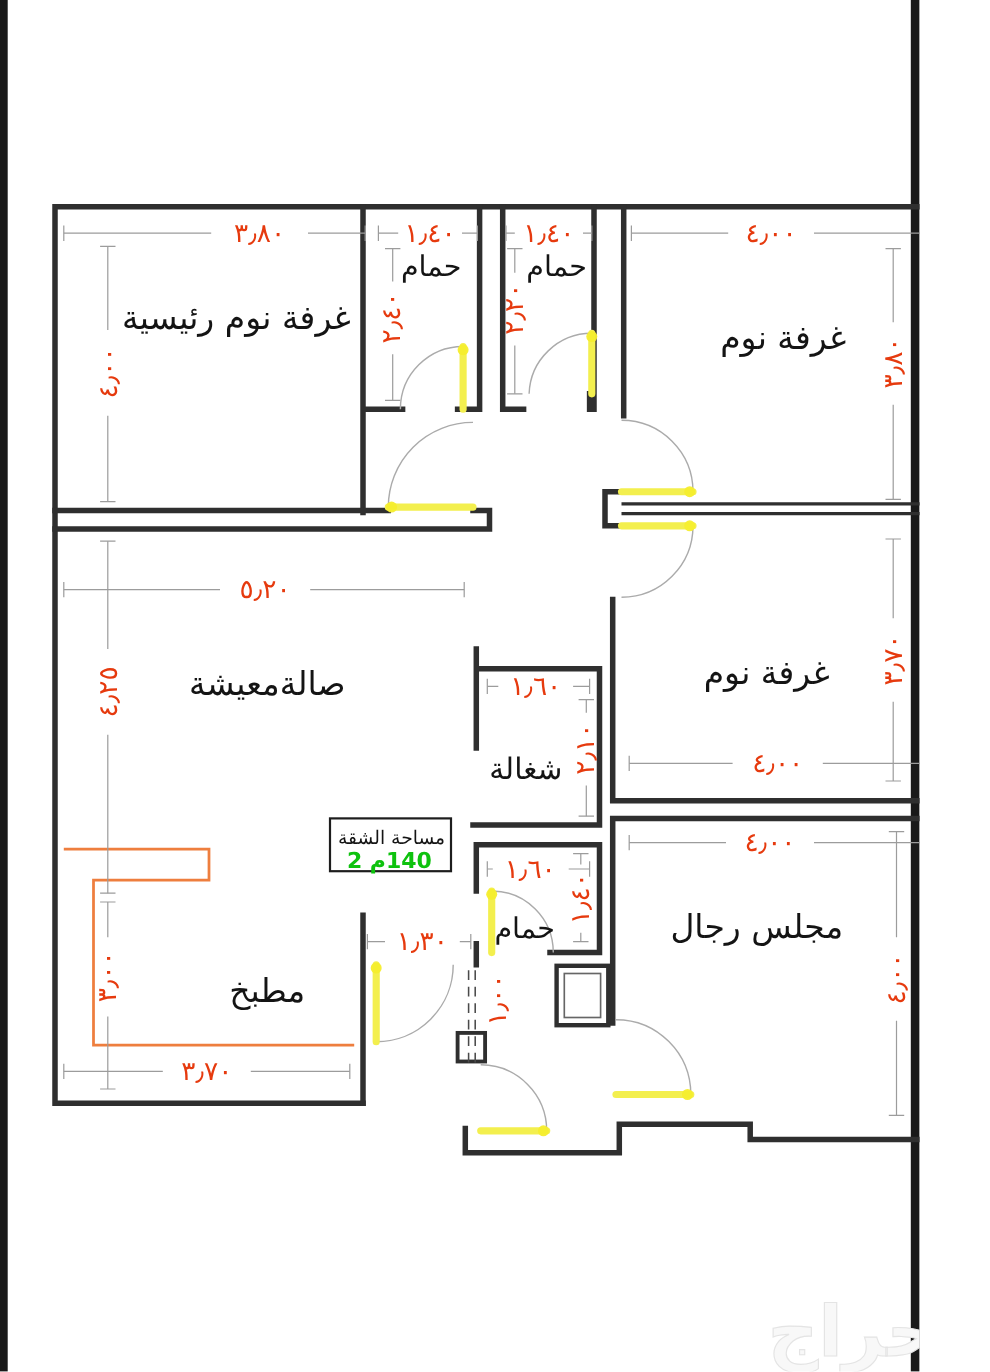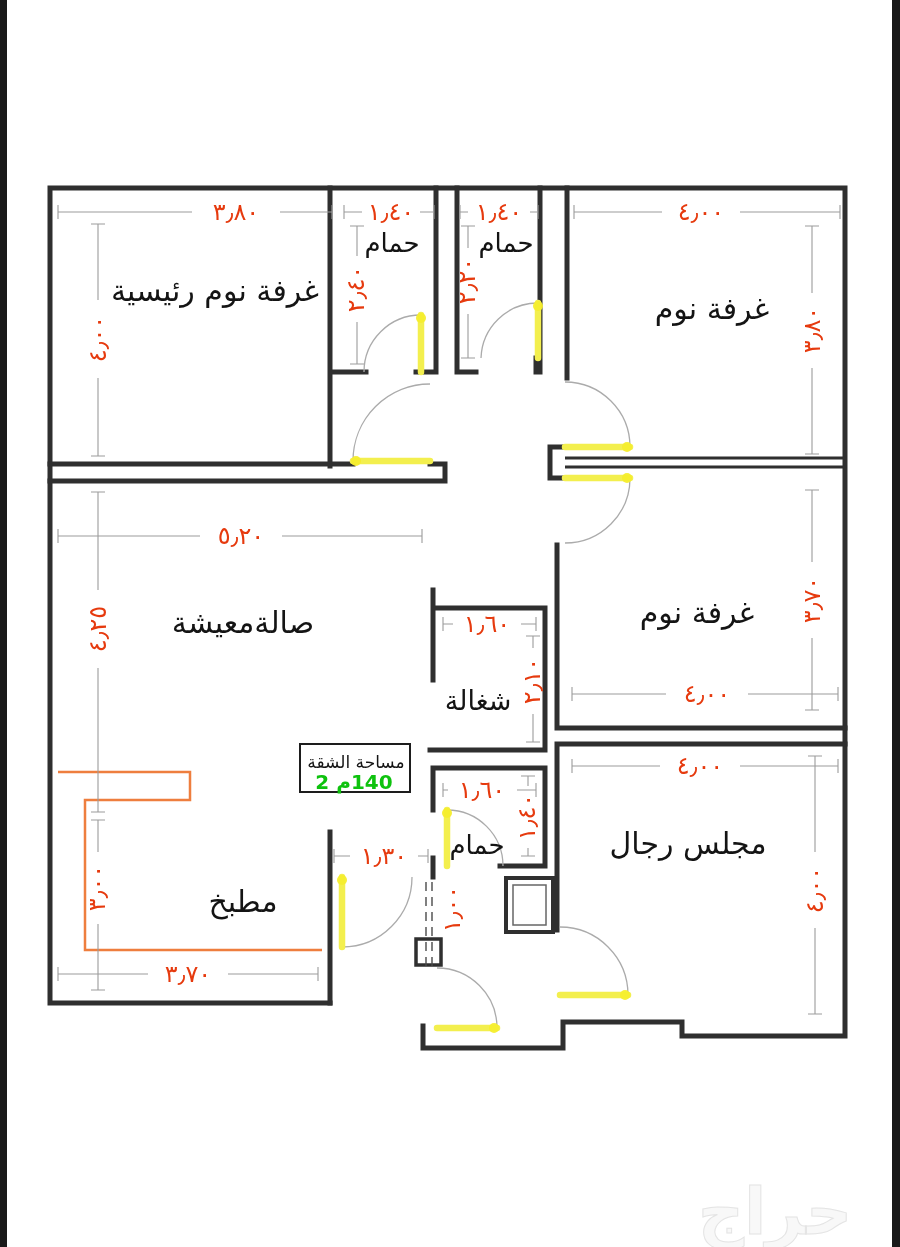--- a/index.html
+++ b/index.html
@@ -1,16 +1,16 @@
 <!DOCTYPE html>
 <html lang="ar"><head>
 <meta charset="utf-8">
 <style>
   html,body{margin:0;padding:0;background:#fff;}
-  #stage{position:relative;width:900px;height:1247px;background:#ffffff;overflow:hidden;
+  #stage{position:relative;width:836px;height:1247px;background:#ffffff;overflow:hidden;
          font-family:"DejaVu Sans",sans-serif;}
   .edge{position:absolute;top:0;height:100%;background:#191919;}
   #edge-left{left:0;width:7px;}
   #edge-right{right:0;width:8px;}
   svg{position:absolute;left:0;top:0;}
   svg text{font-family:"DejaVu Sans",sans-serif;}
   .room-label{fill:#141414;}
   .dim{fill:#e63a0e;font-size:24px;}
   .area-title{fill:#141414;font-size:17px;}
   .area-value{fill:#0ec20e;font-size:20px;font-weight:bold;direction:rtl;}

